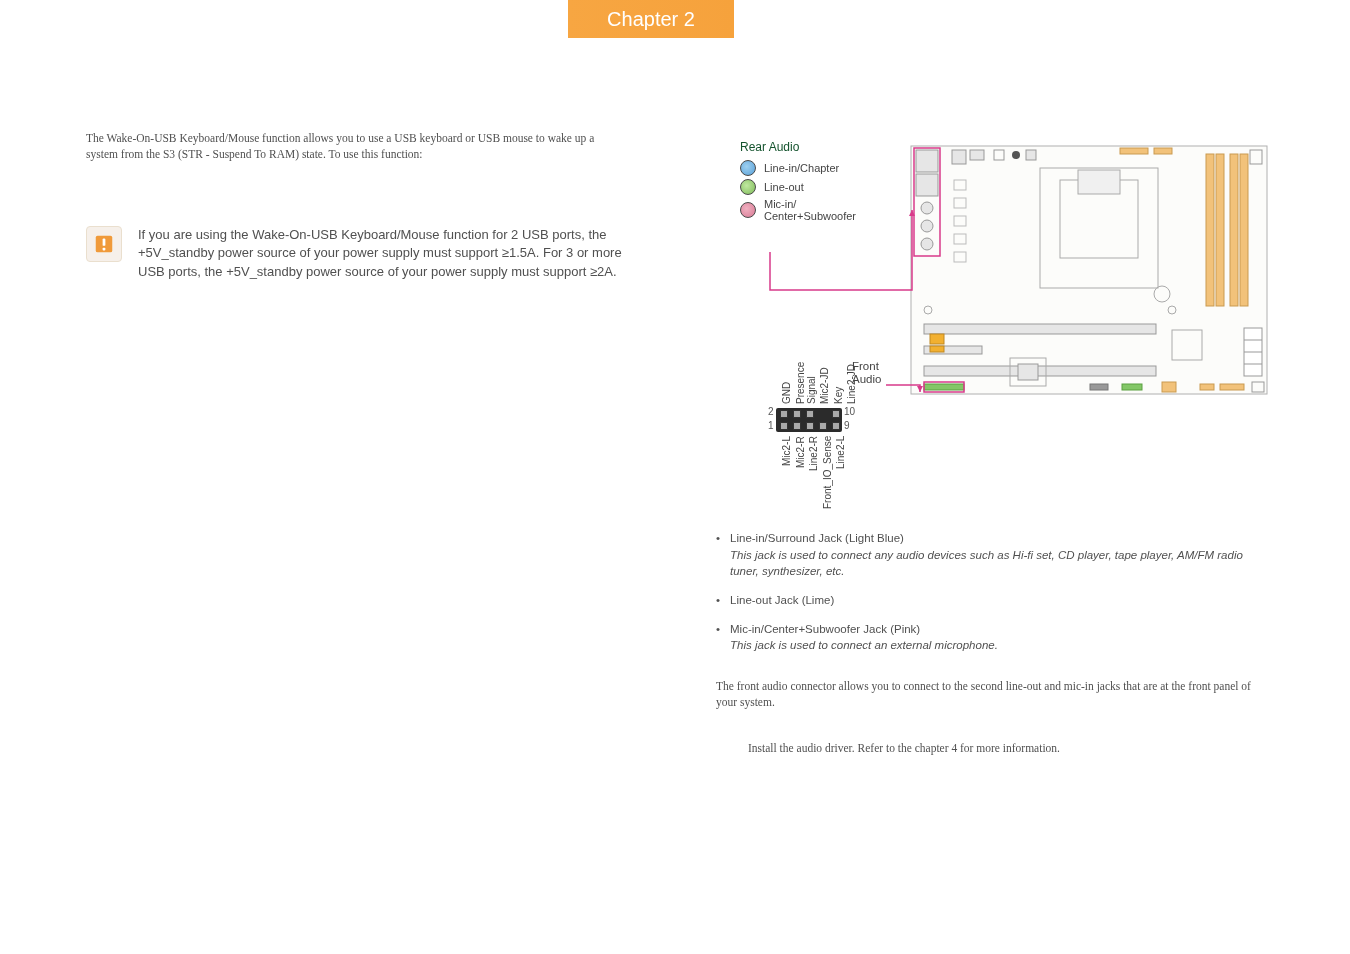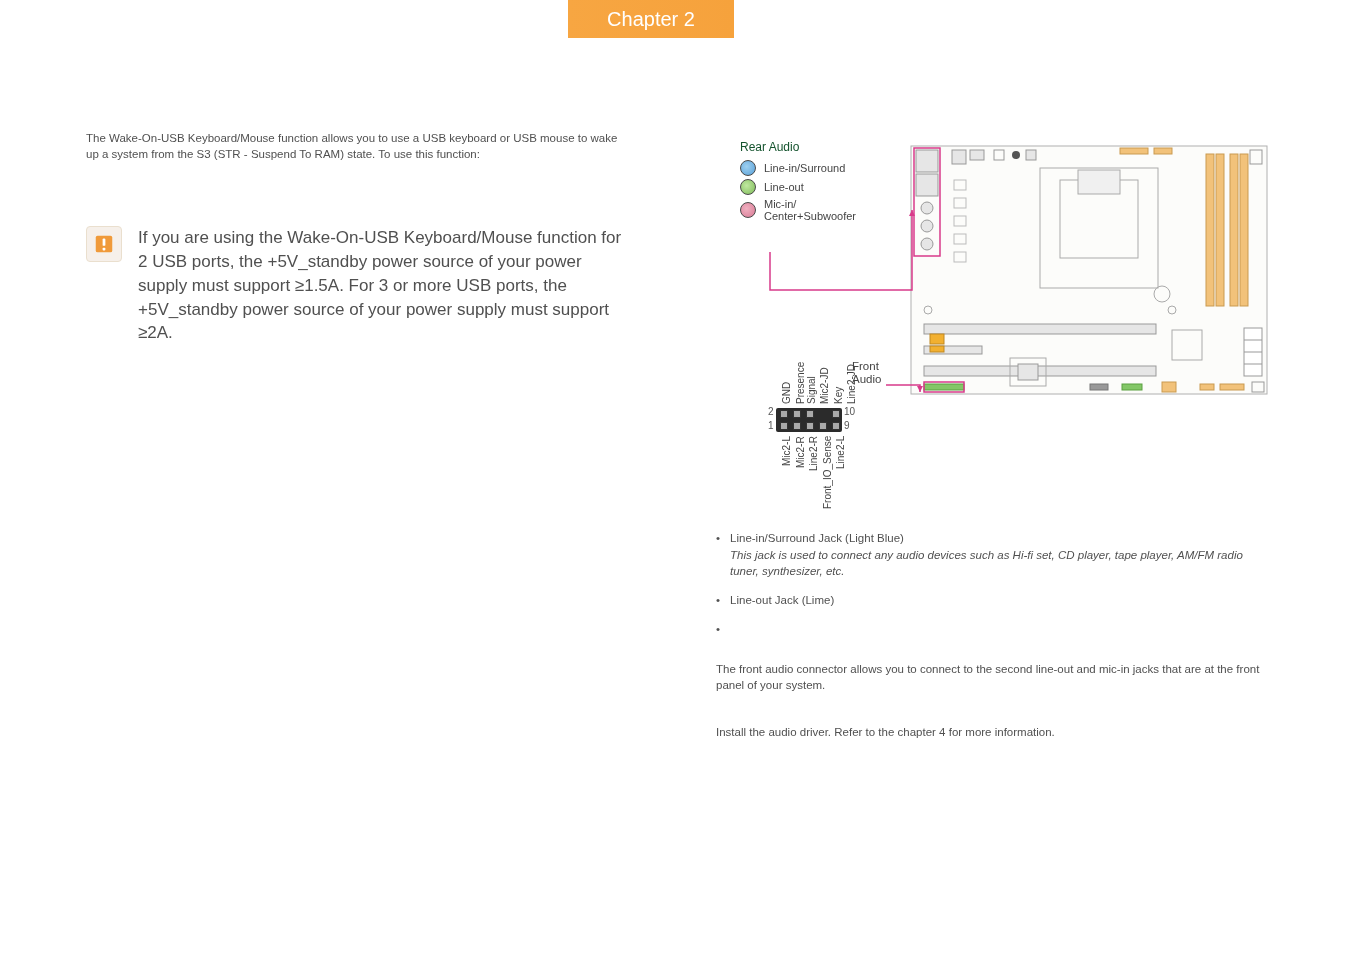--- a/index.html
+++ b/index.html
@@ -5,30 +5,30 @@
   * { box-sizing: border-box; margin: 0; padding: 0; }
   html, body { width: 1350px; height: 954px; background: #fff; font-family: Verdana, Arial, sans-serif; color: #555; }
   .page { position: relative; width: 1350px; height: 954px; }
   .chapter-tab {
     position: absolute; left: 568px; top: 0; width: 166px; height: 38px;
     background: linear-gradient(to right, #f7a642, #f6a23c);
     color: #fff; font-size: 20px; display: flex; align-items: center; justify-content: center;
   }
   .left-col { position: absolute; left: 86px; top: 130px; width: 536px; }
   .right-col { position: absolute; left: 716px; top: 140px; width: 552px; }
-  .para { font-size: 11.5px; line-height: 1.4; color: #505050; margin-bottom: 14px; }
+  .para { font-size: 11.5px; line-height: 1.4; color: #505050; margin-bottom: 14px; font-family: Liberation Serif, serif; }
   .section-gap { height: 36px; }
   .note-box { display: flex; gap: 16px; margin-top: 14px; }
   .note-icon {
     width: 36px; height: 36px; border-radius: 4px; background: #f6f0ea;
     display: flex; align-items: center; justify-content: center; flex-shrink: 0;
     border: 1px solid #eadfce;
   }
   .note-icon svg { width: 22px; height: 22px; }
-  .note-text { font-size: 17px; line-height: 1.4; color: #505050; }
+  .note-text { font-size: 13px; line-height: 1.4; color: #505050; }
 
   .board-area { position: relative; width: 552px; height: 360px; margin-bottom: 30px; }
   .rear-audio-block { position: absolute; left: 24px; top: 0; }
   .rear-title { font-size: 12px; color: #14532d; margin-bottom: 6px; }
   .jack-row { display: flex; align-items: center; gap: 8px; margin: 3px 0; }
   .jack-circle { width: 16px; height: 16px; border-radius: 50%; border: 1px solid #4a4a4a; }
   .jack-blue { background: radial-gradient(circle at 40% 40%, #9fd0f0, #58a0d8); }
   .jack-lime { background: radial-gradient(circle at 40% 40%, #c0e8a0, #7fbb5a); }
   .jack-pink { background: radial-gradient(circle at 40% 40%, #f0b0c0, #d87a95); }
   .jack-label { font-size: 11px; color: #444; line-height: 1.1; }
@@ -81,21 +81,21 @@
     </div>
   </div>
 
   <div class="right-col">
     <div class="board-area">
 
       <div class="rear-audio-block">
         <div class="rear-title">Rear Audio</div>
         <div class="jack-row">
           <div class="jack-circle jack-blue"></div>
-          <div class="jack-label">Line-in/Surround</div>
+          <div class="jack-label">Line-in/Chapter</div>
         </div>
         <div class="jack-row">
           <div class="jack-circle jack-lime"></div>
           <div class="jack-label">Line-out</div>
         </div>
         <div class="jack-row">
           <div class="jack-circle jack-pink"></div>
           <div class="jack-label" style="white-space:pre-line;">Mic-in/
 Center+Subwoofer</div>
         </div>
@@ -232,20 +232,24 @@
         </span>
       </div>
       <div class="bullet-item">
         <span class="bullet-dot">•</span>
         <span class="bullet-body">
           <span class="title">Line-out Jack (Lime)</span>
         </span>
       </div>
       <div class="bullet-item">
         <span class="bullet-dot">•</span>
+        <span class="bullet-body">
+          <span class="title">Mic-in/Center+Subwoofer Jack (Pink)</span>
+          <span class="desc">This jack is used to connect an external microphone.</span>
+        </span>
       </div>
     </div>
 
     <p class="para" style="margin-top:24px;">The front audio connector allows you to connect to the second line-out and mic-in jacks that are at the front panel of your system.</p>
-    <p class="para" style="margin-top:30px;">Install the audio driver. Refer to the chapter 4 for more information.</p>
+    <p class="para" style="margin-top:30px;margin-left:32px;">Install the audio driver. Refer to the chapter 4 for more information.</p>
   </div>
 
 </div>
 
 </body></html>

